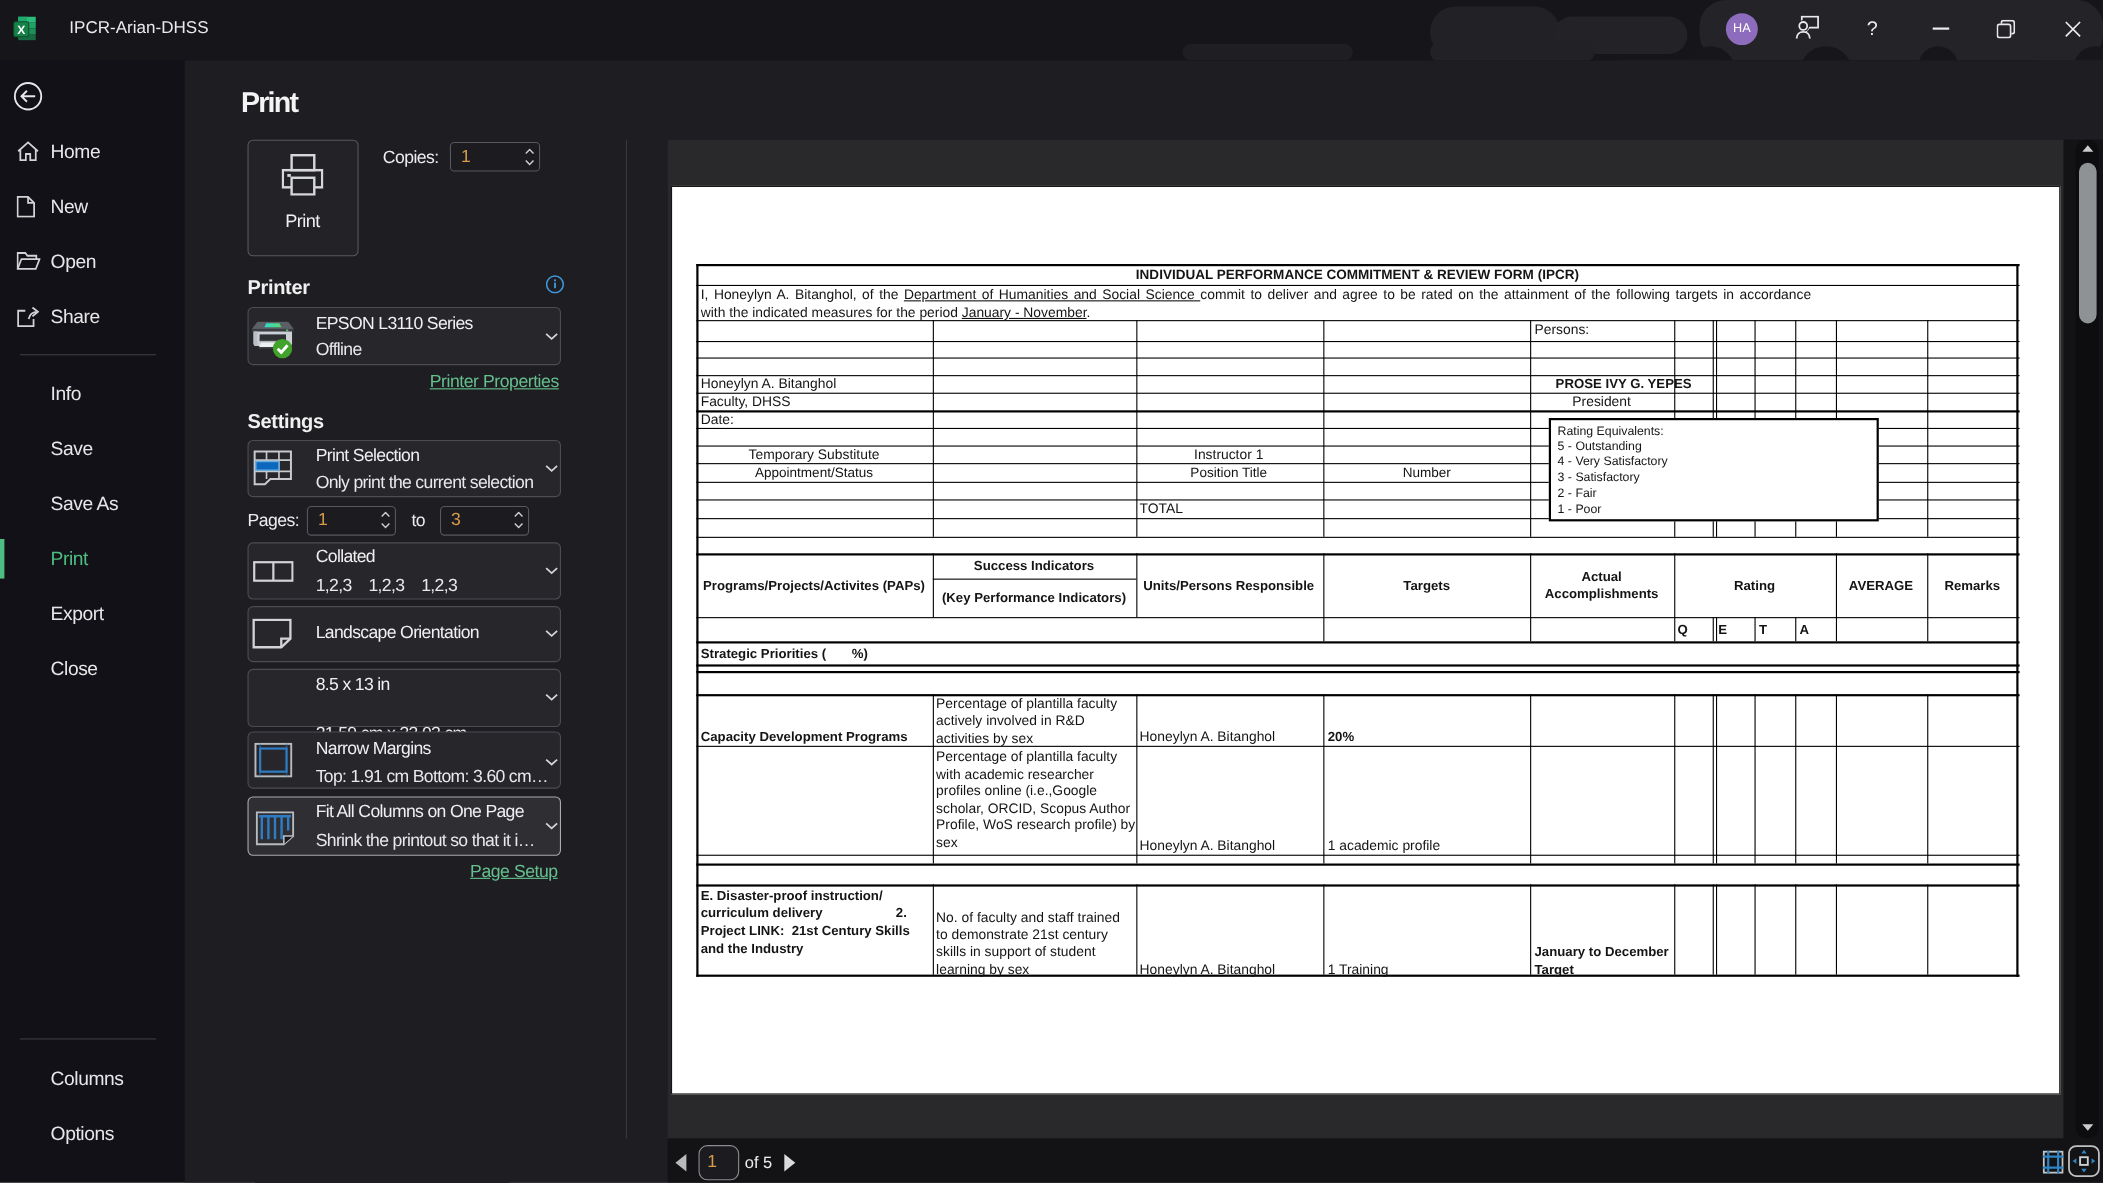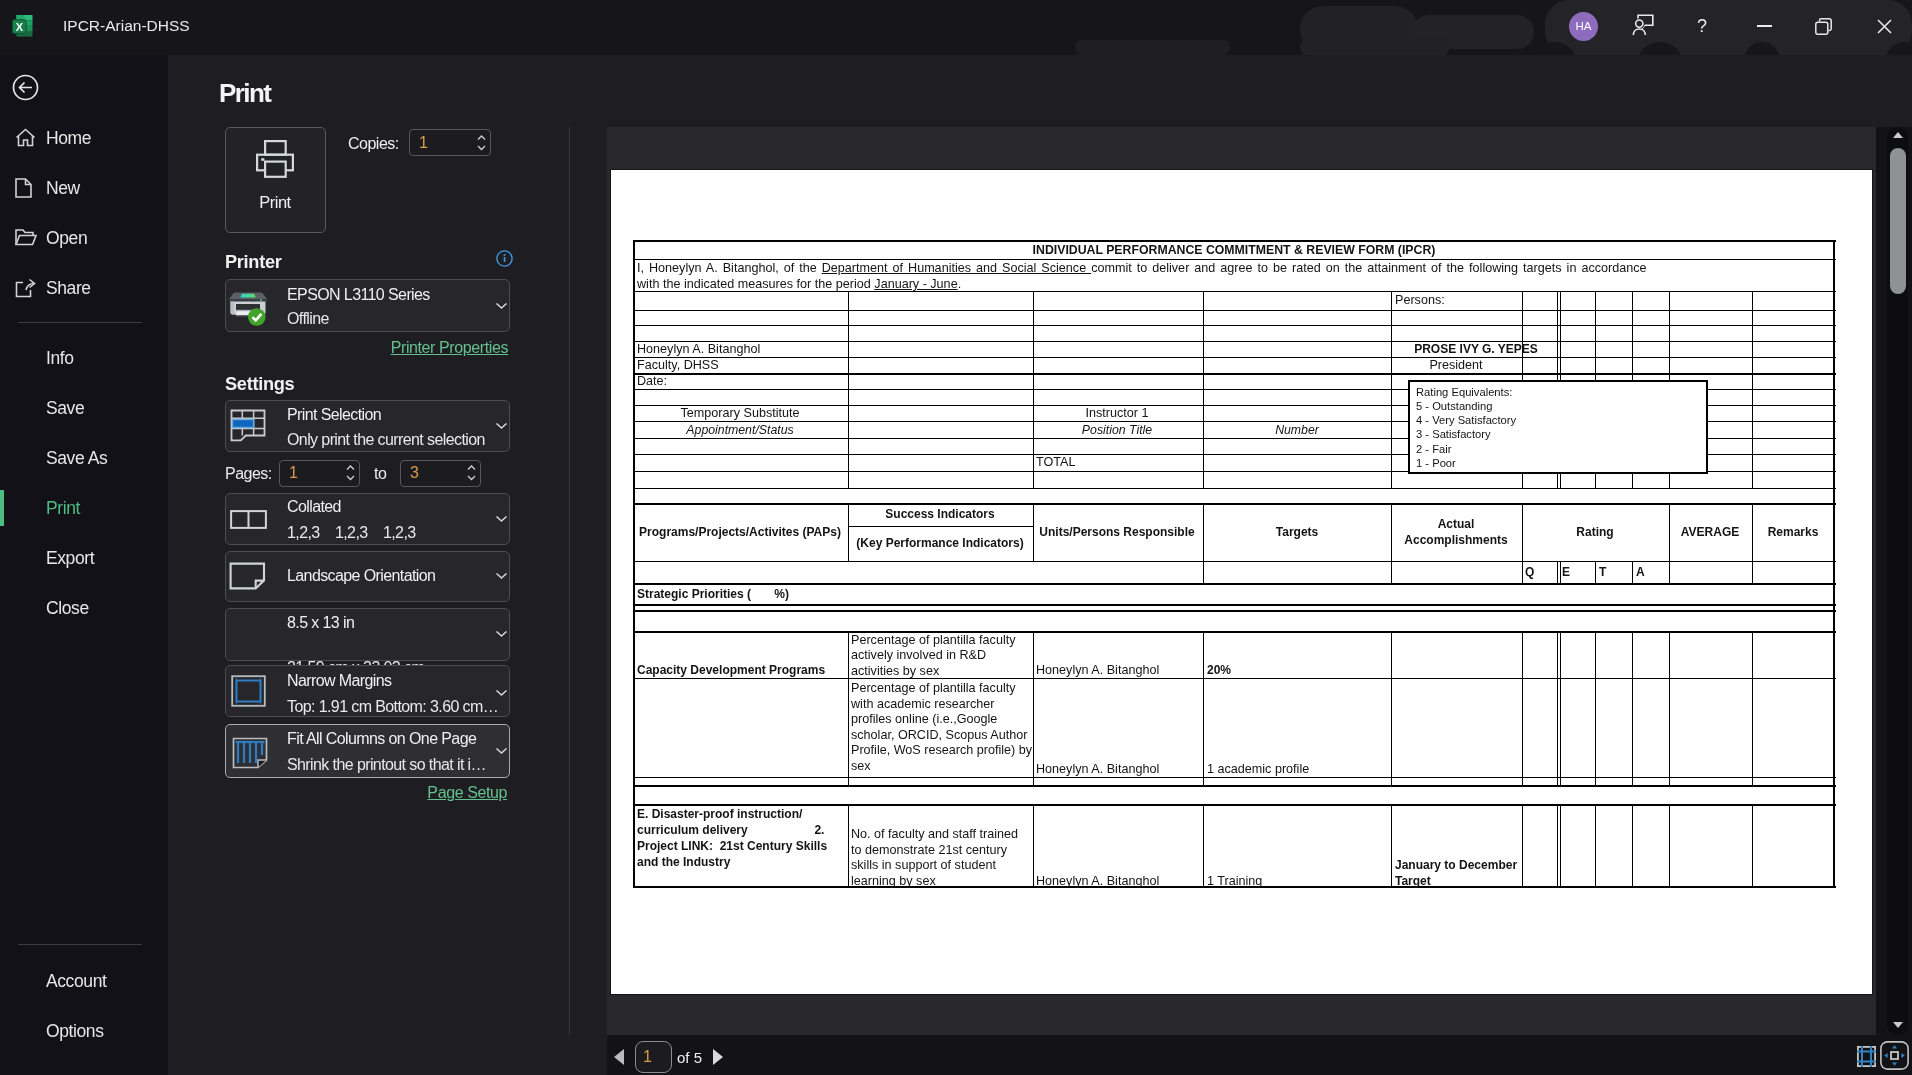--- a/index.html
+++ b/index.html
@@ -1,21 +1,21 @@
 <!DOCTYPE html>
 <html><head><meta charset="utf-8"><style>
 *{margin:0;padding:0;box-sizing:border-box}
 svg{display:block}
 html,body{width:1912px;height:1075px;overflow:hidden;background:#111117;font-family:"Liberation Sans",sans-serif}
 .abs{position:absolute}
 .ln{position:absolute;background:#000;z-index:2}
 .tt{position:absolute;font-size:12.6px;line-height:14px;color:#141414;white-space:nowrap;z-index:5}
 .tl{transform:translateY(-50%)}
 .tc{transform:translate(-50%,-50%)}
-.b{font-weight:bold;font-size:12px}.i{font-style:italic;font-size:12.3px}.u{text-decoration:underline}
+.b{font-weight:bold;font-size:12px}.i{font-size:12.3px}.u{text-decoration:underline}
 .t13{font-size:12.3px !important}.t11{font-size:11.2px !important}
 .nav{position:absolute;left:46px;transform:translateY(-50%);font-size:17.5px;color:#e7e7e9;letter-spacing:-0.4px}
 .combo{position:absolute;left:225px;width:285px;background:#27272b;border:1px solid #4b4d52;border-radius:5px}
 .ct1{position:absolute;left:287px;transform:translateY(-50%);font-size:16px;color:#f0f0f2;white-space:nowrap;letter-spacing:-0.6px}
 .ct2{position:absolute;left:287px;transform:translateY(-50%);font-size:16px;color:#e9e9eb;white-space:nowrap;letter-spacing:-0.6px}
 .hdg{position:absolute;font-size:18.2px;font-weight:bold;color:#f0f0f1;transform:translateY(-50%);letter-spacing:-0.3px}
 .lbl{position:absolute;font-size:16px;color:#ededef;transform:translateY(-50%);letter-spacing:-0.5px}
 .inp{position:absolute;background:#1c1c20;border:1px solid #56585d;border-radius:4px;height:27px;width:82px}
 .amber{position:absolute;font-size:16px;color:#d79b4b;transform:translateY(-50%)}
 .glink{position:absolute;font-size:16px;color:#65c08e;text-decoration:underline;transform:translateY(-50%);letter-spacing:-0.4px}
@@ -102,21 +102,21 @@
 <path d="M14.5 1.5 L19.5 5.5 L14.5 9.5" stroke="#d2d3d5" stroke-width="1.6" fill="none"></path>
     </svg>
   </div>
 <div class="nav" style="top:288px">Share</div>
 <div class="abs" style="left:18px;top:322px;width:124px;height:1px;background:#3c3c42"></div>
 <div class="nav" style="top:357.5px">Info</div>
 <div class="nav" style="top:408px">Save</div>
 <div class="nav" style="top:458px">Save As</div>
 <div class="nav" style="top:558px">Export</div>
 <div class="nav" style="top:608px">Close</div>
-<div class="nav" style="top:981px">Account</div>
+<div class="nav" style="top:981px">Columns</div>
 <div class="nav" style="top:1031px">Options</div>
 <div class="nav" style="top:508px;color:#4ebd82">Print</div>
 <div class="abs" style="left:0;top:490px;width:3.5px;height:36px;background:#4ebd82"></div>
 <div class="abs" style="left:18px;top:944px;width:124px;height:1px;background:#3c3c42"></div>
 <div class="abs" style="left:168px;top:55px;width:1744px;height:1020px;background:#1e1e22"></div>
 <div class="abs" style="left:219px;top:93px;transform:translateY(-50%);font-size:26px;font-weight:bold;letter-spacing:-1.6px;color:#f4f4f5">Print</div>
 <div class="abs" style="left:225px;top:127px;width:101px;height:106px;background:#232327;border:1px solid #56585d;border-radius:5px"></div>
 <div class="abs" style="left:256px;top:140px">
     <svg width="38" height="38" viewBox="0 0 38 38" fill="none">
 <rect x="9.1" y="1.1" width="20.6" height="13.6" stroke="#d6d7d9" stroke-width="2.2"></rect>
@@ -367,21 +367,21 @@
 <div class="ln" style="left:1632px;top:804px;width:1px;height:82px"></div>
 <div style="position:absolute;left:1408px;top:380px;width:300px;height:94px;background:#fff;border:2px solid #000;box-sizing:border-box;z-index:3"></div>
 <div class="tt tl t11" style="left:1416px;top:392px;z-index:4">Rating Equivalents:</div>
 <div class="tt tl t11" style="left:1416px;top:406px;z-index:4">5 - Outstanding</div>
 <div class="tt tl t11" style="left:1416px;top:420px;z-index:4">4 - Very Satisfactory</div>
 <div class="tt tl t11" style="left:1416px;top:434px;z-index:4">3 - Satisfactory</div>
 <div class="tt tl t11" style="left:1416px;top:449px;z-index:4">2 - Fair</div>
 <div class="tt tl t11" style="left:1416px;top:463px;z-index:4">1 - Poor</div>
 <div class="tt tc b t13" style="left:1234px;top:250px">INDIVIDUAL PERFORMANCE COMMITMENT &amp; REVIEW FORM (IPCR)</div>
 <div class="tt tl" style="left:637px;top:268px;word-spacing:1.5px">I, Honeylyn A. Bitanghol, of the <span class="u">Department of Humanities and Social Science </span>commit to deliver and agree to be rated on the attainment of the following targets in accordance</div>
-<div class="tt tl " style="left:637px;top:284px">with the indicated measures for the period <span class="u">January - June</span>.</div>
+<div class="tt tl " style="left:637px;top:284px">with the indicated measures for the period <span class="u">January - November</span>.</div>
 <div class="tt tl " style="left:1395px;top:300px">Persons:</div>
 <div class="tt tl " style="left:637px;top:349px">Honeylyn A. Bitanghol</div>
 <div class="tt tc b" style="left:1476px;top:349px">PROSE IVY G. YEPES</div>
 <div class="tt tl " style="left:637px;top:365px">Faculty, DHSS</div>
 <div class="tt tc " style="left:1456px;top:365px">President</div>
 <div class="tt tl " style="left:637px;top:381px">Date:</div>
 <div class="tt tc " style="left:740px;top:413px">Temporary Substitute</div>
 <div class="tt tc " style="left:1117px;top:413px">Instructor 1</div>
 <div class="tt tc i" style="left:740px;top:430px">Appointment/Status</div>
 <div class="tt tc i" style="left:1117px;top:430px">Position Title</div>

